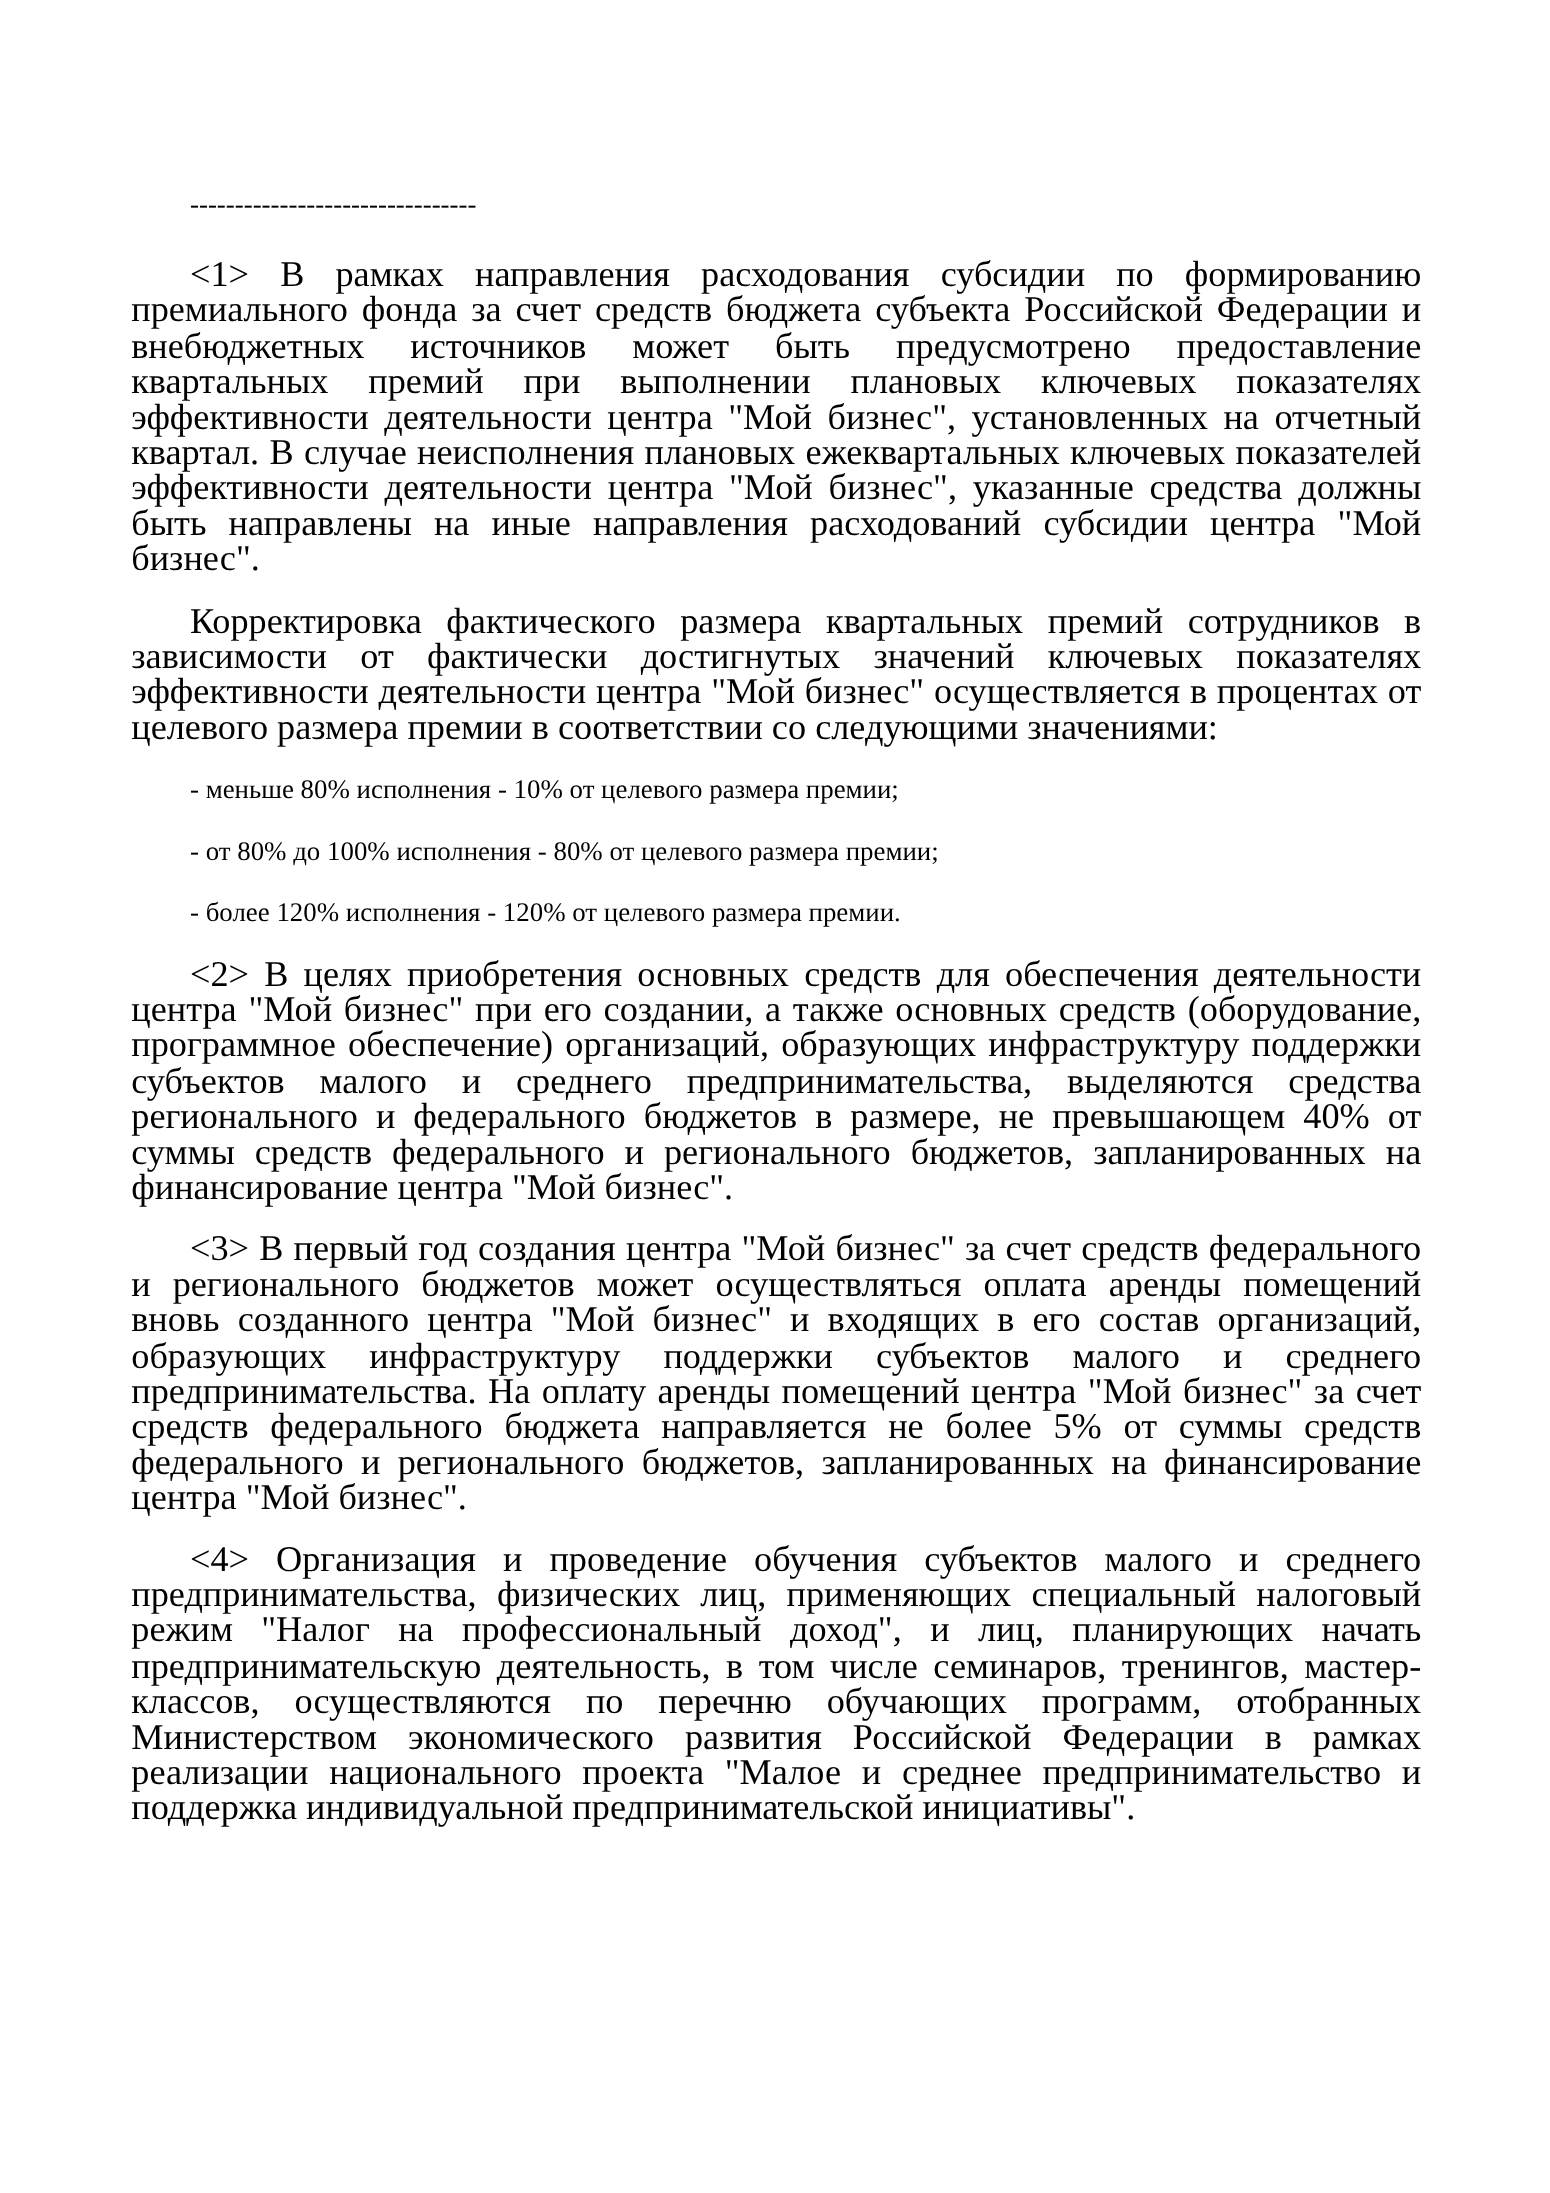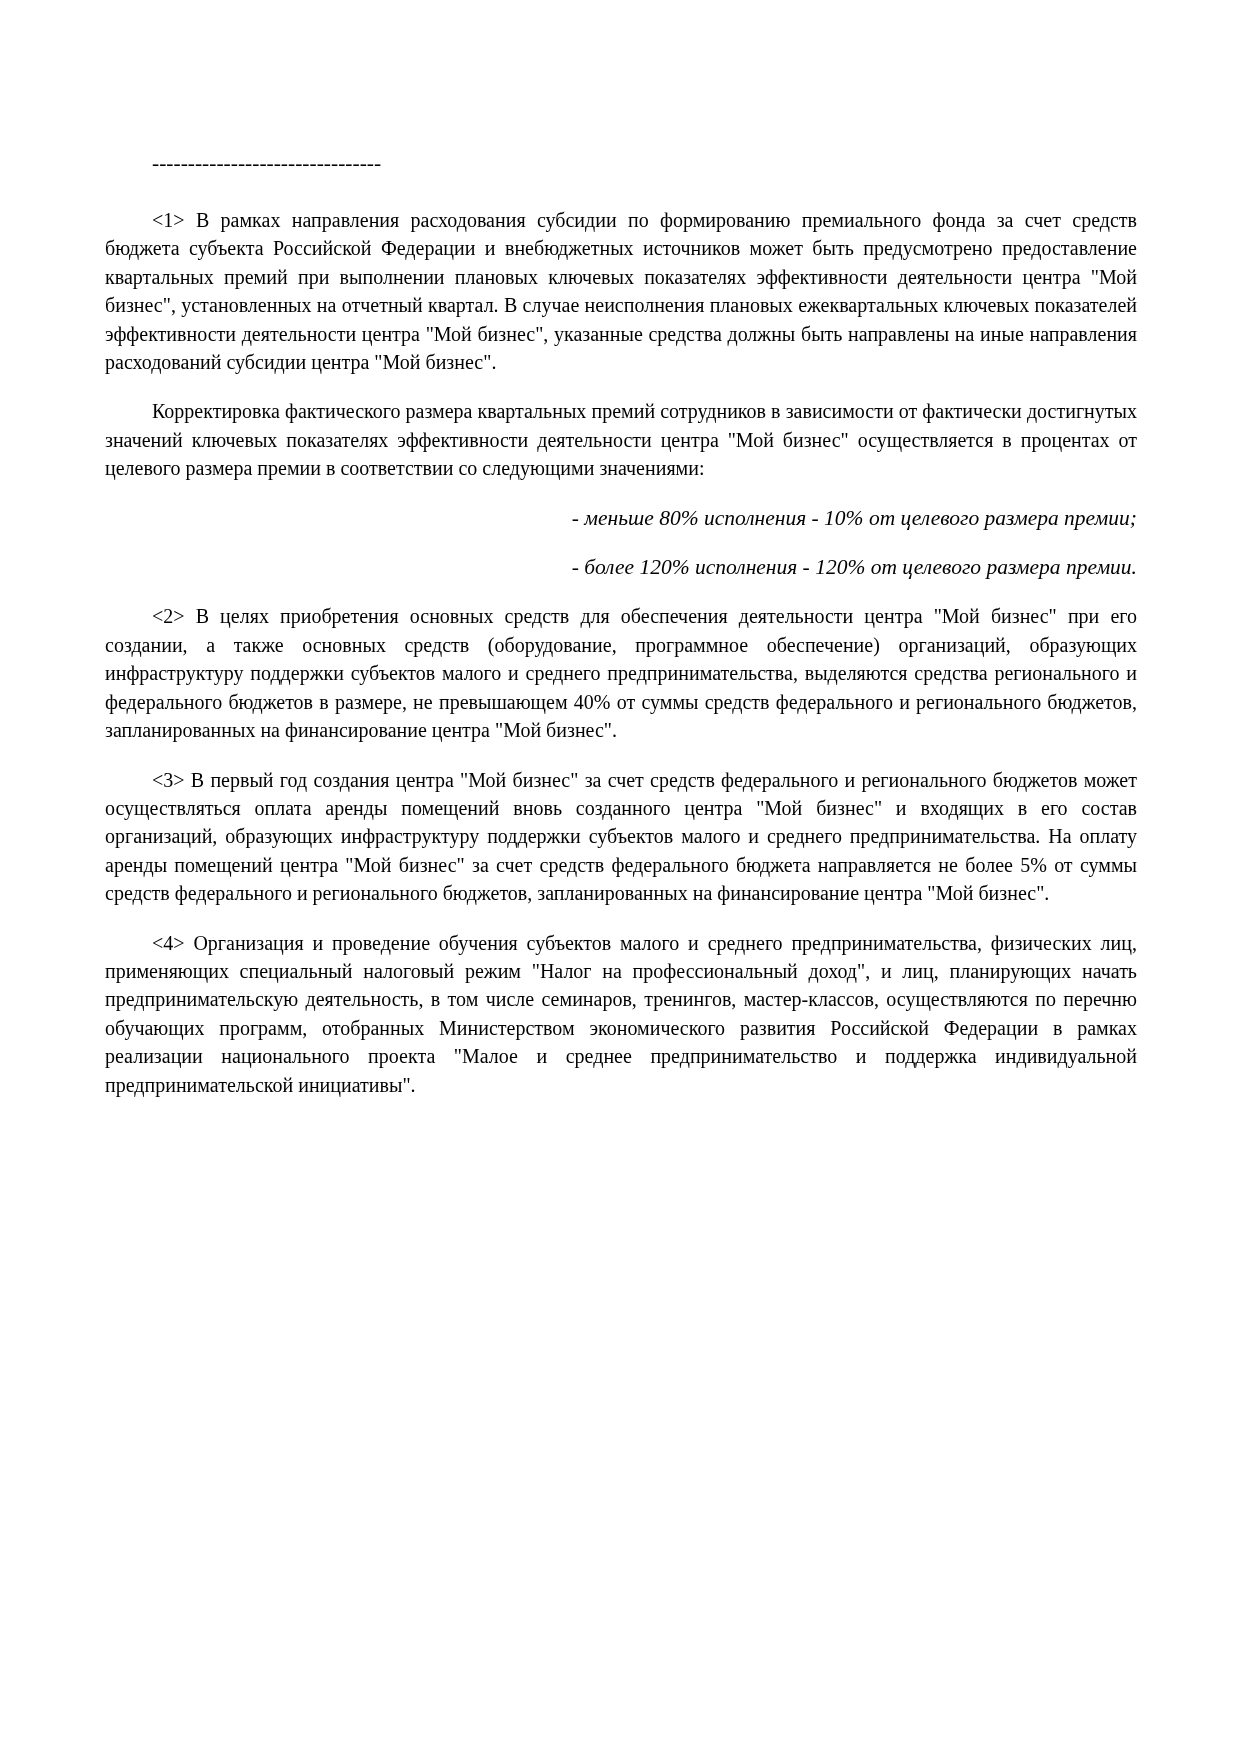--- a/index.html
+++ b/index.html
@@ -30,54 +30,54 @@
     font-size: 21.5px;
     line-height: 26px;
     letter-spacing: 0px;
     margin: 0 0 30px 0;
     padding-left: 47px;
     white-space: nowrap;
     font-family: "Liberation Serif", "DejaVu Serif", serif;
   }
   p.para {
     margin: 0 0 21px 0;
-    font-size: 20px;
+    font-size: 29px;
     line-height: 28.4px;
     text-align: justify;
     text-indent: 47px;
     hyphens: none;
     word-spacing: normal;
   }
   p.para.last {
     margin-bottom: 12px;
   }
   p.listitem {
     margin: 0 0 21px 0;
     font-size: 21.5px;
     line-height: 28.4px;
-    text-align: right;
+    text-align: left;
     text-indent: 47px;
     white-space: nowrap;
-    font-style: italic;
   }
 </style>
 </head>
 <body>
 
 <div class="page">
   <div class="content">
 
     <div class="separator">--------------------------------</div>
 
     <p class="para">&lt;1&gt; В рамках направления расходования субсидии по формированию премиального фонда за счет средств бюджета субъекта Российской Федерации и внебюджетных источников может быть предусмотрено предоставление квартальных премий при выполнении плановых ключевых показателях эффективности деятельности центра "Мой бизнес", установленных на отчетный квартал. В случае неисполнения плановых ежеквартальных ключевых показателей эффективности деятельности центра "Мой бизнес", указанные средства должны быть направлены на иные направления расходований субсидии центра "Мой бизнес".</p>
 
     <p class="para">Корректировка фактического размера квартальных премий сотрудников в зависимости от фактически достигнутых значений ключевых показателях эффективности деятельности центра "Мой бизнес" осуществляется в процентах от целевого размера премии в соответствии со следующими значениями:</p>
 
     <p class="listitem">- меньше 80% исполнения - 10% от целевого размера премии;</p>
 
+    <p class="listitem">- от 80% до 100% исполнения - 80% от целевого размера премии;</p>
 
 
     <p class="listitem">- более 120% исполнения - 120% от целевого размера премии.</p>
 
 
     <p class="para">&lt;2&gt; В целях приобретения основных средств для обеспечения деятельности центра "Мой бизнес" при его создании, а также основных средств (оборудование, программное обеспечение) организаций, образующих инфраструктуру поддержки субъектов малого и среднего предпринимательства, выделяются средства регионального и федерального бюджетов в размере, не превышающем 40% от суммы средств федерального и регионального бюджетов, запланированных на финансирование центра "Мой бизнес".</p>
 
     <p class="para">&lt;3&gt; В первый год создания центра "Мой бизнес" за счет средств федерального и регионального бюджетов может осуществляться оплата аренды помещений вновь созданного центра "Мой бизнес" и входящих в его состав организаций, образующих инфраструктуру поддержки субъектов малого и среднего предпринимательства. На оплату аренды помещений центра "Мой бизнес" за счет средств федерального бюджета направляется не более 5% от суммы средств федерального и регионального бюджетов, запланированных на финансирование центра "Мой бизнес".</p>
 
     <p class="para last">&lt;4&gt; Организация и проведение обучения субъектов малого и среднего предпринимательства, физических лиц, применяющих специальный налоговый режим "Налог на профессиональный доход", и лиц, планирующих начать предпринимательскую деятельность, в том числе семинаров, тренингов, мастер-классов, осуществляются по перечню обучающих программ, отобранных Министерством экономического развития Российской Федерации в рамках реализации национального проекта "Малое и среднее предпринимательство и поддержка индивидуальной предпринимательской инициативы".</p>

